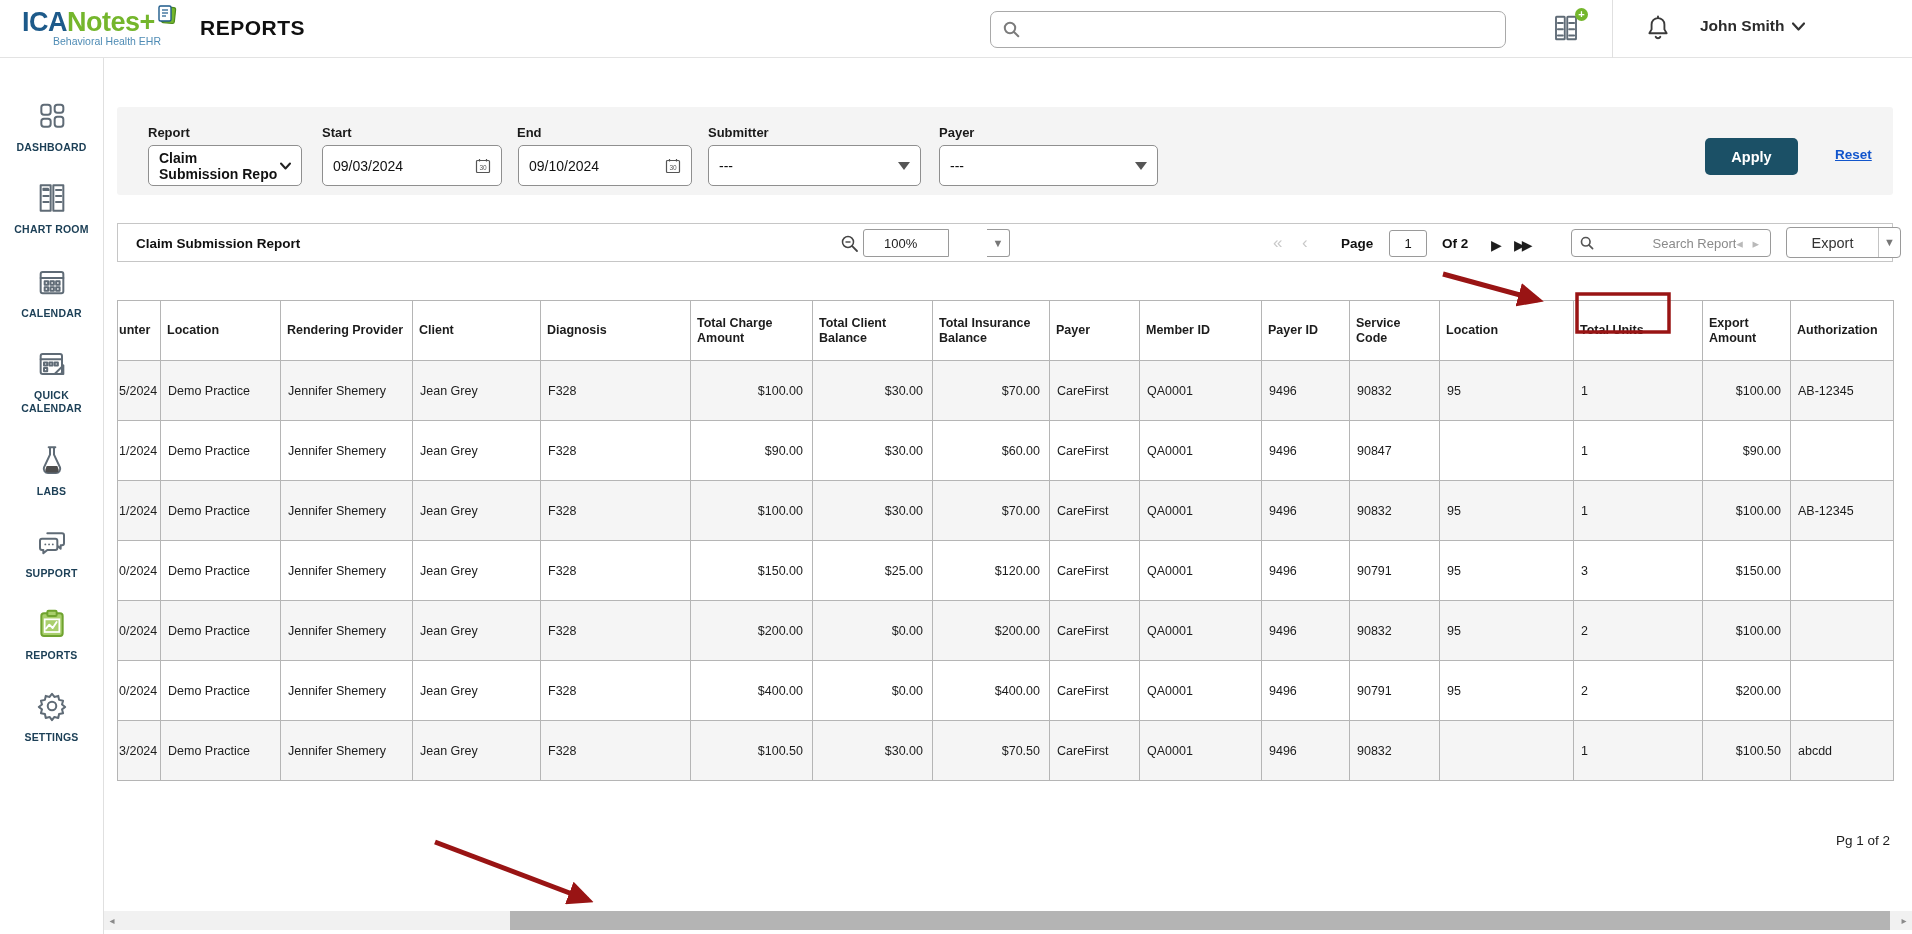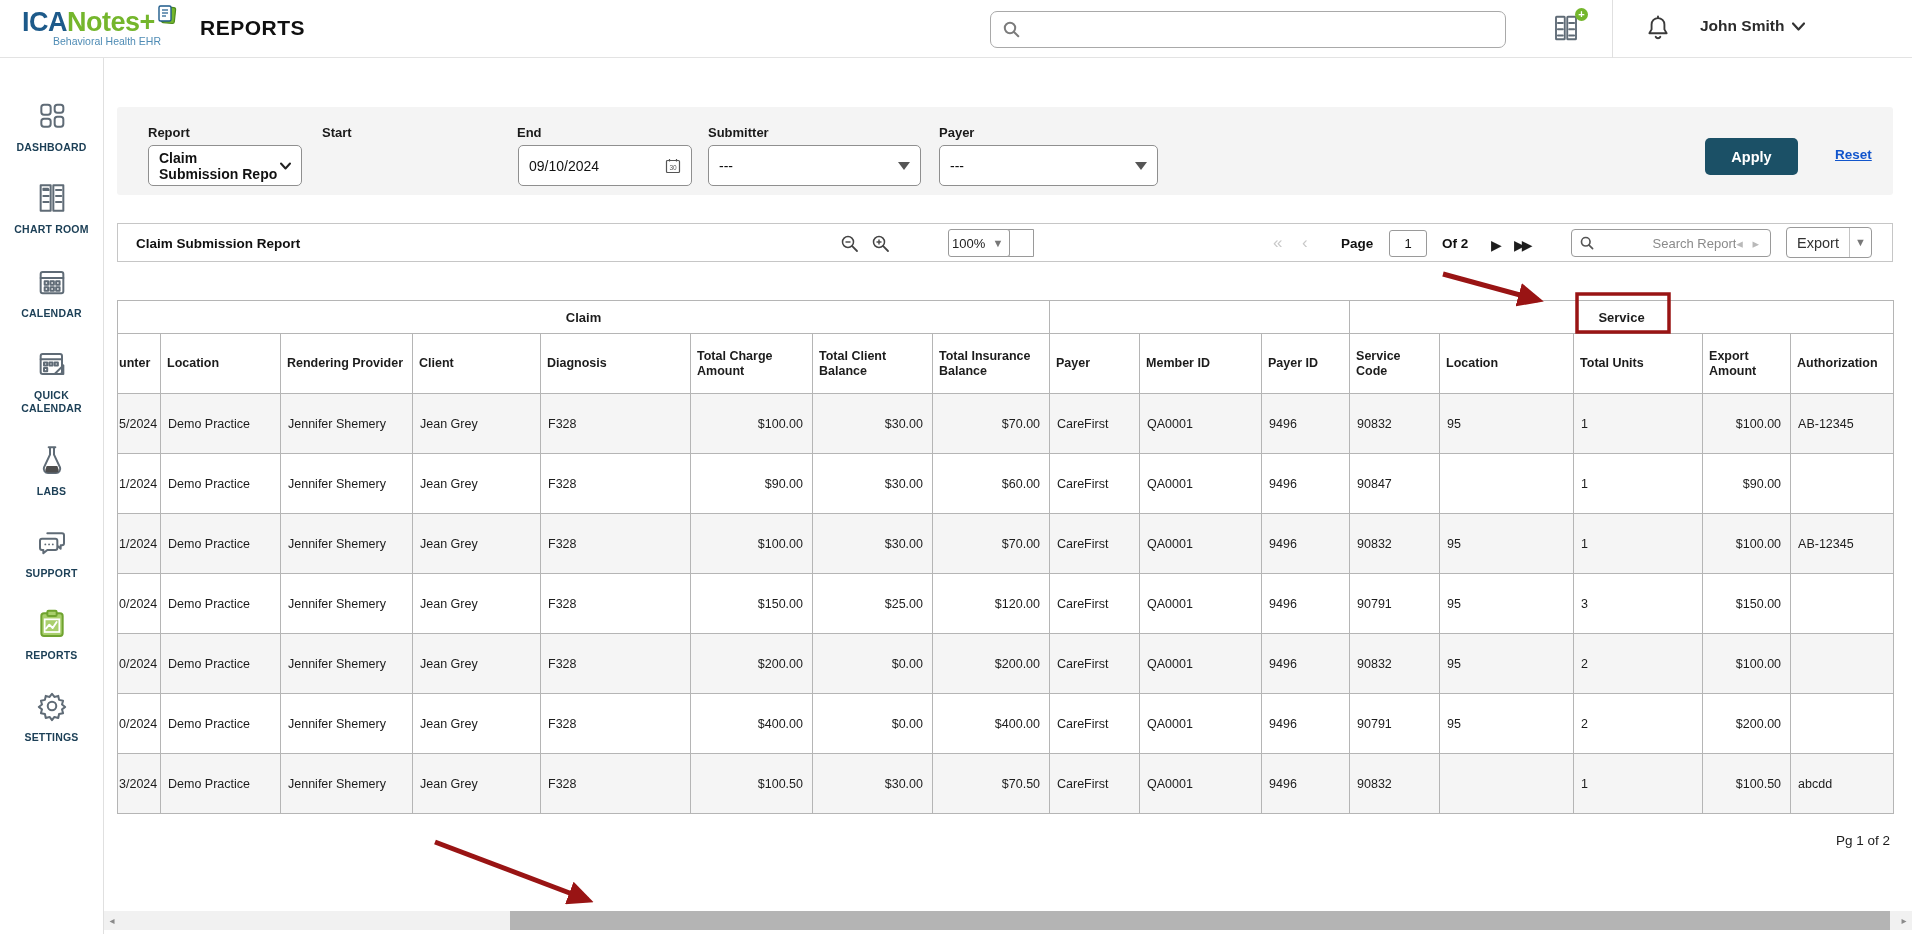--- a/index.html
+++ b/index.html
@@ -58,41 +58,41 @@
     cursor:pointer; font-family:inherit; }
   .reset-link { position:absolute; left:1718px; top:40px; font-size:13.5px; font-weight:bold;
     color:#1155cc; text-decoration:underline; cursor:pointer; }
 
   
   .rtoolbar { position:absolute; left:117px; top:223px; width:1776px; height:39px;
     border:1px solid #c6c6c6; background:#fff; }
   .rt-title { position:absolute; left:18px; top:12px; font-size:13.5px; font-weight:bold; color:#111; }
   .zoom-out { position:absolute; left:722px; top:10px; cursor:pointer; }
   .zoom-in  { position:absolute; left:753px; top:10px; cursor:pointer; }
-  .zoom-select { position:absolute; left:830px; top:5px; width:86px; height:28px;
+  .zoom-select { position:absolute; left:745px; top:5px; width:86px; height:28px;
     border:1px solid #9a9a9a; border-radius:3px 0 0 3px; background:#fff; font-size:13px;
-    color:#222; display:flex; align-items:center; padding-left:3px; cursor:pointer; }
+    color:#222; display:flex; align-items:center; padding-left:20px; cursor:pointer; }
   .zoom-drop { position:absolute; left:869px; top:5px; width:23px; height:28px;
     border:1px solid #9a9a9a; border-left:0; border-radius:0 3px 3px 0; background:#fff;
     color:#777; font-size:11px; text-align:center; line-height:27px; cursor:pointer; }
   .pg-btn { position:absolute; top:8px; font-size:17px; line-height:22px; cursor:pointer; }
   .pg-disabled { color:#c9c9c9; }
   .pg-active { color:#1e1e1e; }
   .pg-label { position:absolute; top:12px; font-size:13.5px; font-weight:bold; color:#111; }
   .pg-input { position:absolute; left:1271px; top:6px; width:38px; height:27px;
     border:1px solid #9a9a9a; border-radius:3px; text-align:center; font-size:13px;
     font-family:inherit; color:#111; }
   .report-search { position:absolute; left:1453px; top:5px; width:200px; height:28px;
     border:1px solid #9a9a9a; border-radius:4px; display:flex; align-items:center; background:#fff; }
   .report-search svg { margin-left:8px; }
   .report-search input { border:0; outline:0; flex:1; margin-left:7px; width:60px;
     font-size:13px; color:#555; font-family:inherit;text-align:right; }
   .report-search input::placeholder { color:#8a8a8a; }
   .find-arrows { color:#b9b9b9; font-size:13px; margin-right:8px; letter-spacing:3px; cursor:pointer; }
-  .export-btn { position:absolute; left:1668px; top:3px; width:86px; height:31px;
+  .export-btn { position:absolute; left:1668px; top:3px; width:115px; height:31px;
     border:1px solid #9a9a9a; border-radius:4px; background:#fff; display:flex; align-items:center;
     cursor:pointer; }
   .export-label { flex:1; text-align:center; font-size:14.5px; color:#333; }
   .export-drop { width:22px; height:100%; border-left:1px solid #c4c4c4; color:#777;
     font-size:11px; line-height:29px; text-align:center; }
 
   
   .rtable-wrap { position:absolute; left:117px; top:300px; width:1776px; }
   table.rtable { border-collapse:collapse; table-layout:fixed; width:1776px;
     font-size:12.5px; color:#1c1c1c; }
@@ -262,20 +262,29 @@
     <div class="f-label" style="left:31px">Report</div>
     <div class="f-label" style="left:205px">Start</div>
     <div class="f-label" style="left:400px">End</div>
     <div class="f-label" style="left:591px">Submitter</div>
     <div class="f-label" style="left:822px">Payer</div>
 
     <div class="f-field" style="left:31px;width:154px">
       <span class="grow f-val">Claim Submission Repo</span>
       <svg width="11" height="8" viewBox="0 0 11 8">
           <polyline points="1,1.5 5.5,6.5 10,1.5" fill="none" stroke="#222" stroke-width="2" stroke-linecap="round" stroke-linejoin="round"></polyline>
+        </svg>
+    </div>
+    <div class="f-field" style="left:205px;width:180px">
+      <span class="grow">09/03/2024</span>
+      <svg width="16" height="16" viewBox="0 0 16 16">
+          <rect x="1.5" y="2.5" width="13" height="12" rx="1" fill="none" stroke="#555" stroke-width="1.2"></rect>
+          <line x1="4.5" y1="1" x2="4.5" y2="3.5" stroke="#555" stroke-width="1.2"></line>
+          <line x1="11.5" y1="1" x2="11.5" y2="3.5" stroke="#555" stroke-width="1.2"></line>
+          <text x="8" y="12" font-size="6.5" text-anchor="middle" fill="#555" font-family="Liberation Sans, sans-serif">30</text>
         </svg>
     </div>
     <div class="f-field" style="left:401px;width:174px">
       <span class="grow">09/10/2024</span>
       <svg width="16" height="16" viewBox="0 0 16 16">
           <rect x="1.5" y="2.5" width="13" height="12" rx="1" fill="none" stroke="#555" stroke-width="1.2"></rect>
           <line x1="4.5" y1="1" x2="4.5" y2="3.5" stroke="#555" stroke-width="1.2"></line>
           <line x1="11.5" y1="1" x2="11.5" y2="3.5" stroke="#555" stroke-width="1.2"></line>
           <text x="8" y="12" font-size="6.5" text-anchor="middle" fill="#555" font-family="Liberation Sans, sans-serif">30</text>
         </svg>
@@ -346,25 +355,20 @@
           <col style="width:122px">
           <col style="width:88px">
           <col style="width:90px">
         <col style="width:134px">
           <col style="width:129px">
           <col style="width:88px">
           <col style="width:103px">
       </colgroup>
       <thead>
           <tr>
-            <td colspan="8" class="group-cell">Claim</td>
-            <td colspan="3" class="group-cell"></td>
-            <td colspan="5" class="group-cell">Service</td>
-          </tr>
-          <tr>
             <th class="first">unter</th>
             <th>Location</th>
             <th>Rendering Provider</th>
             <th>Client</th>
             <th>Diagnosis</th>
             <th>Total Charge Amount</th>
             <th>Total Client Balance</th>
             <th>Total Insurance Balance</th>
             <th>Payer</th>
             <th>Member ID</th>

